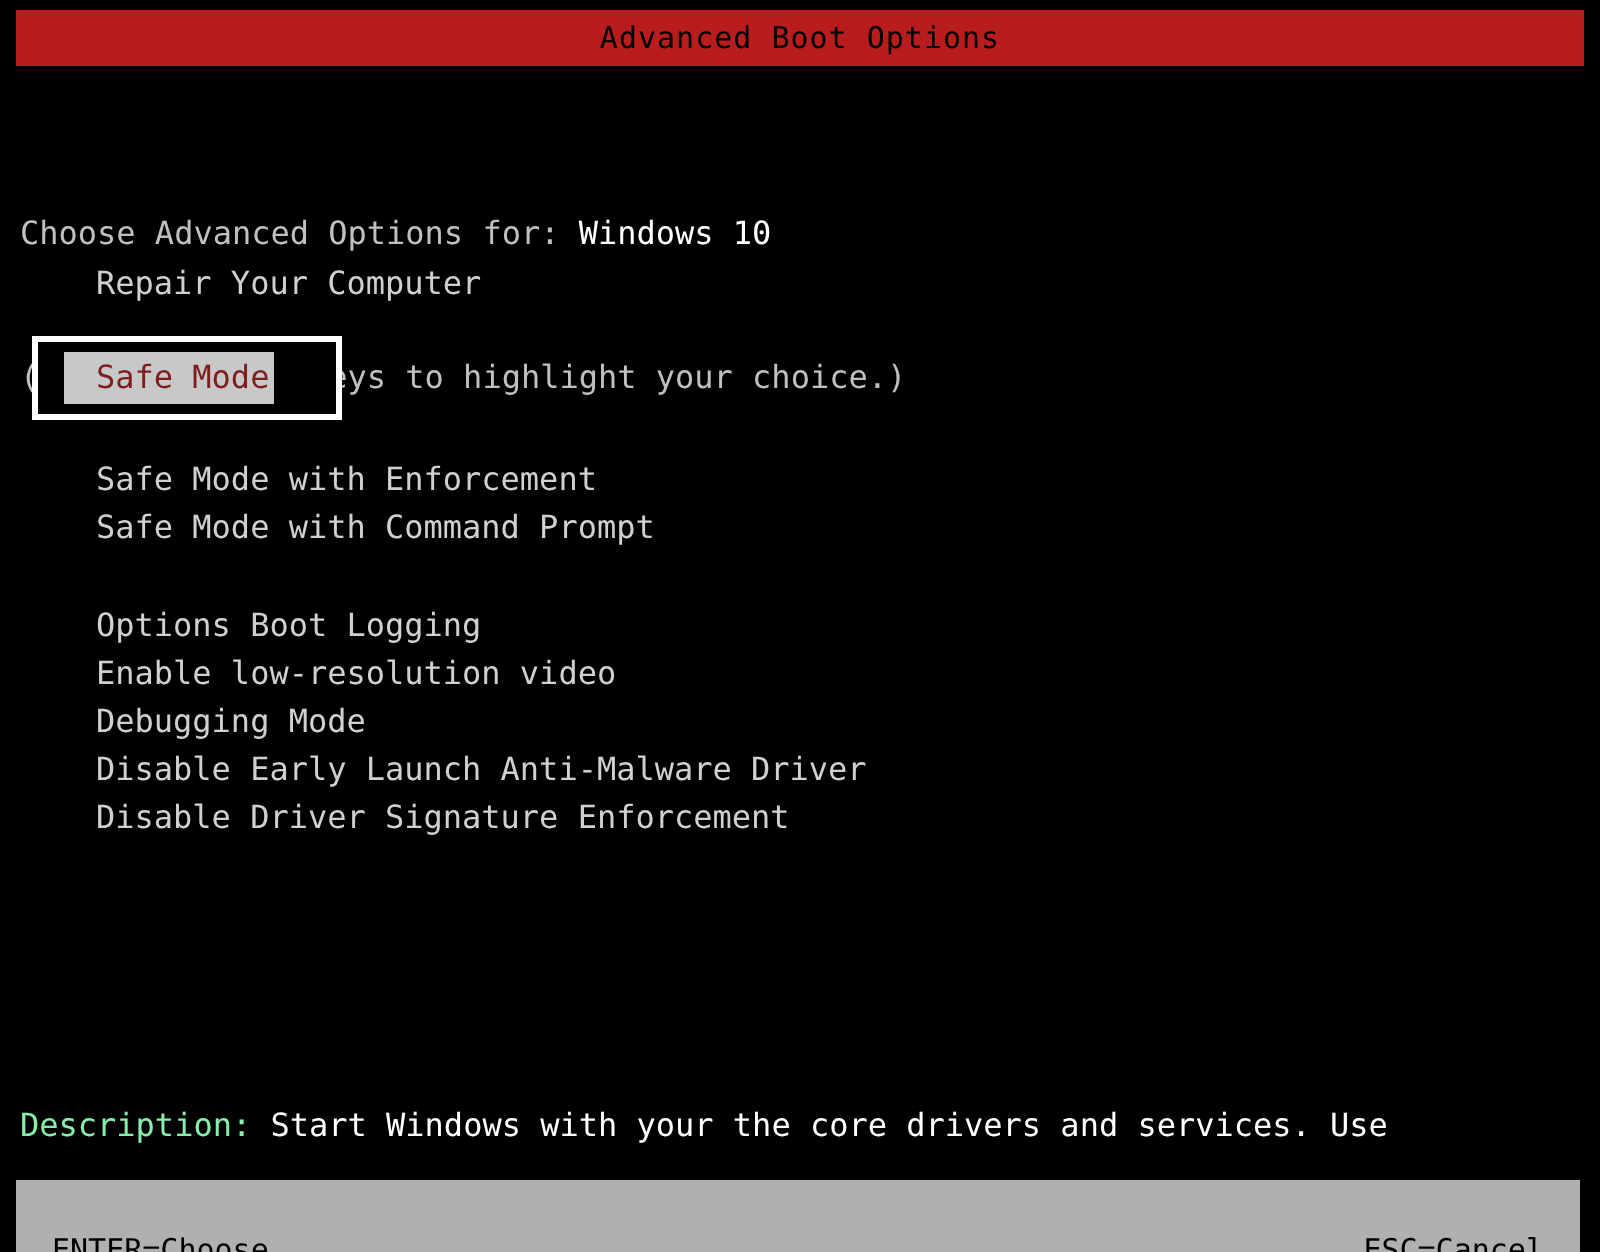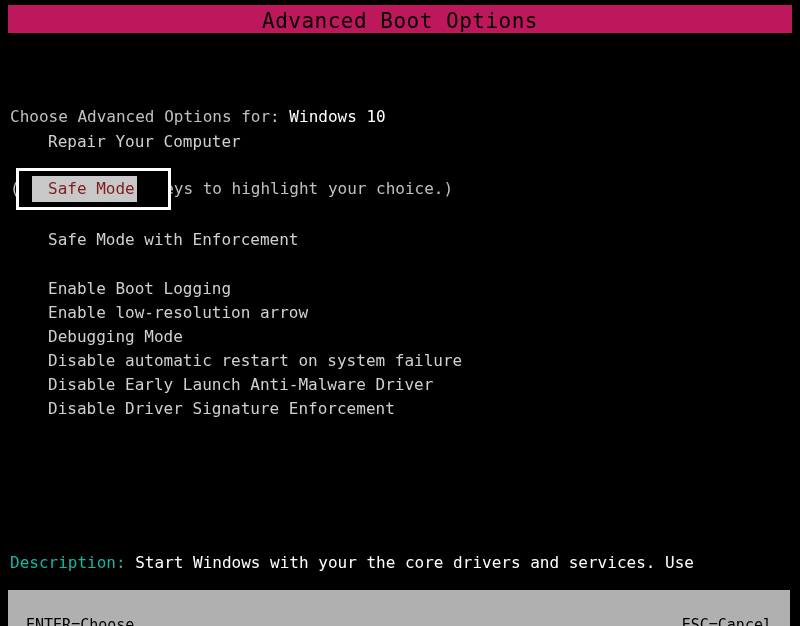--- a/index.html
+++ b/index.html
@@ -22,26 +22,26 @@
     background: #000000;
   }
 
   
   .titlebar {
     position: absolute;
     left: 8px;
     top: 5px;
     width: 784px;
     height: 28px;
-    background: #be185d;
+    background: #b91c1c;
     color: #000000;
     display: flex;
-    align-items: flex-end;
+    align-items: center;
     justify-content: center;
-    font-size: 21px;
+    font-size: 15px;
     letter-spacing: 0.5px;
   }
 
   
   .header-block {
     position: absolute;
     left: 10px;
     top: 57px;
     font-size: 16px;
     line-height: 24px;
@@ -106,21 +106,21 @@
   .description {
     position: absolute;
     left: 10px;
     top: 498px;
     font-size: 16px;
     line-height: 26px;
     white-space: pre;
     color: #ffffff;
   }
   .desc-label {
-    color: #14b8a6;
+    color: #86efac;
   }
   .desc-line { white-space: pre; }
 
   
   .footer {
     position: absolute;
     left: 8px;
     top: 590px;
     width: 782px;
     height: 44px;
@@ -155,26 +155,26 @@
     <div class="menu-row spacer"></div>
 
     <div class="menu-row selected">
       <span class="focus-box"></span>
       <span class="sel-hl">Safe Mode</span>
     </div>
 
     <div class="menu-row spacer"></div>
 
     <div class="menu-row">Safe Mode with Enforcement</div>
+    <div class="menu-row">Safe Mode with Command Prompt</div>
     <div class="menu-row spacer"></div>
 
-    <div class="menu-row">Enable Boot Logging</div>
-    <div class="menu-row">Enable low-resolution arrow</div>
+    <div class="menu-row">Options Boot Logging</div>
+    <div class="menu-row">Enable low-resolution video</div>
     <div class="menu-row">Debugging Mode</div>
-    <div class="menu-row">Disable automatic restart on system failure</div>
     <div class="menu-row">Disable Early Launch Anti-Malware Driver</div>
     <div class="menu-row">Disable Driver Signature Enforcement</div>
     <div class="menu-row spacer"></div>
 
   </div>
 
   <div class="description">
     <div class="desc-line"><span class="desc-label">Description: </span><span>Start Windows with your the core drivers and services. Use</span></div>
     
   </div>

